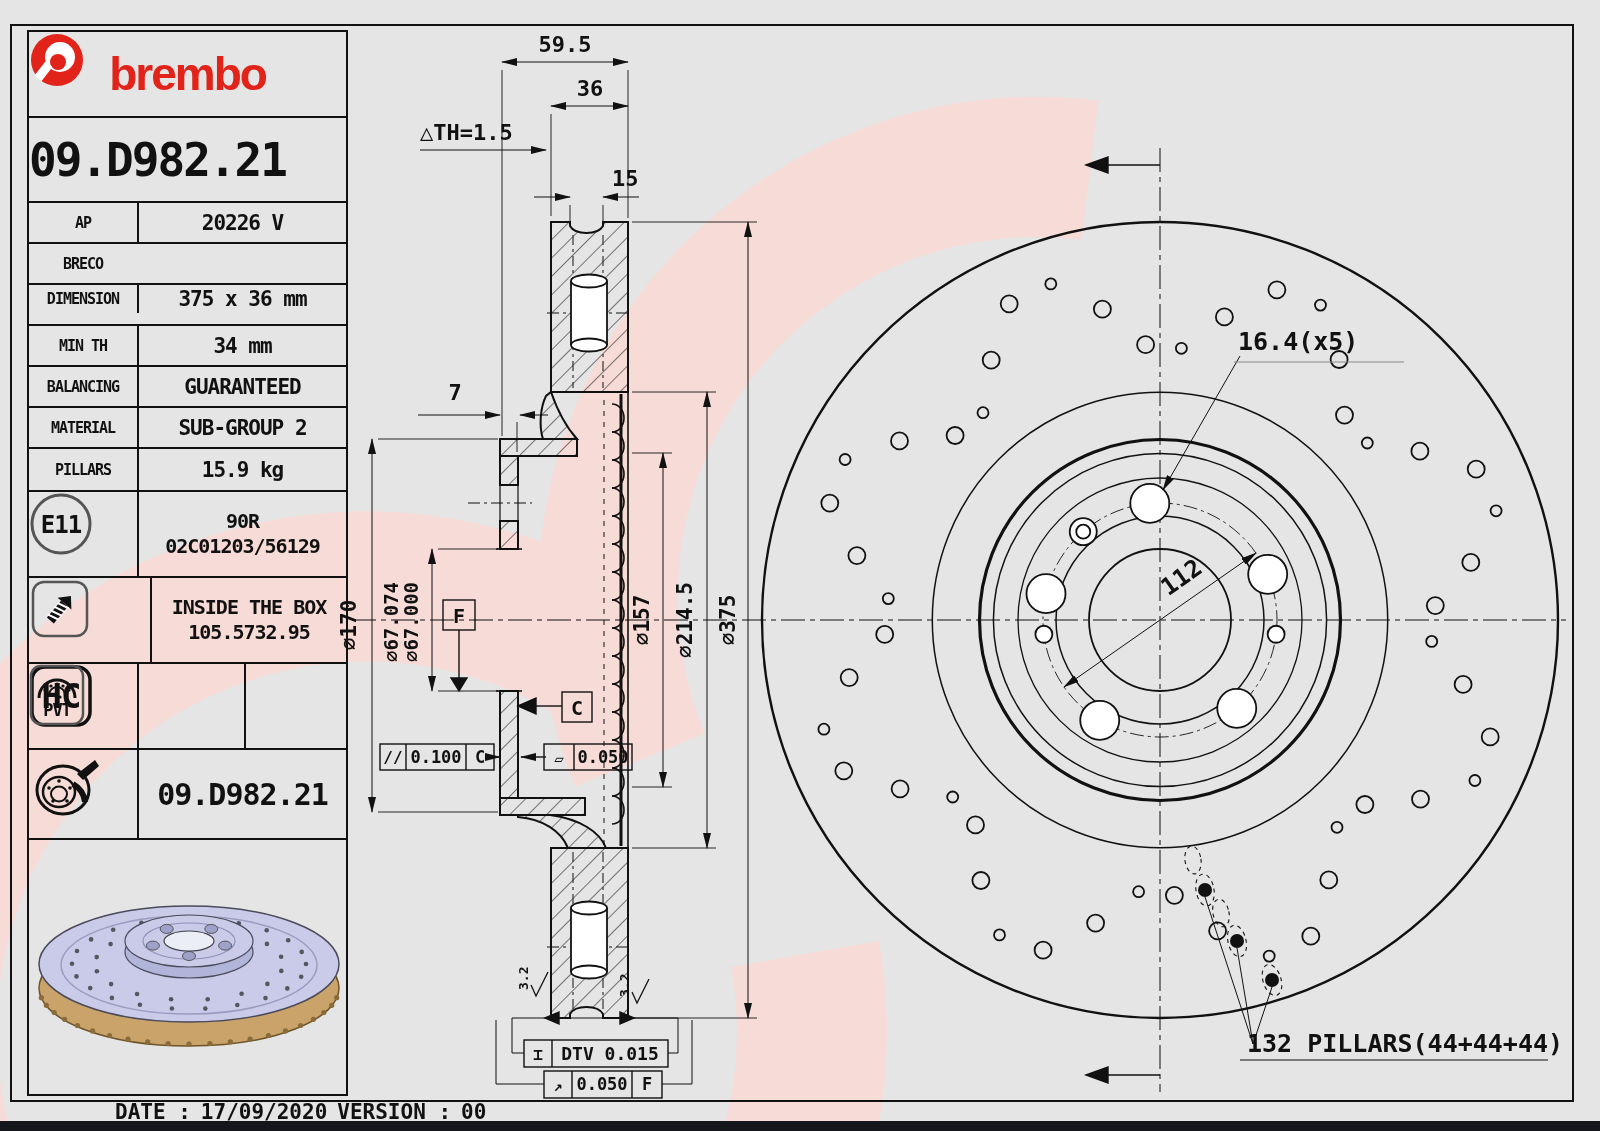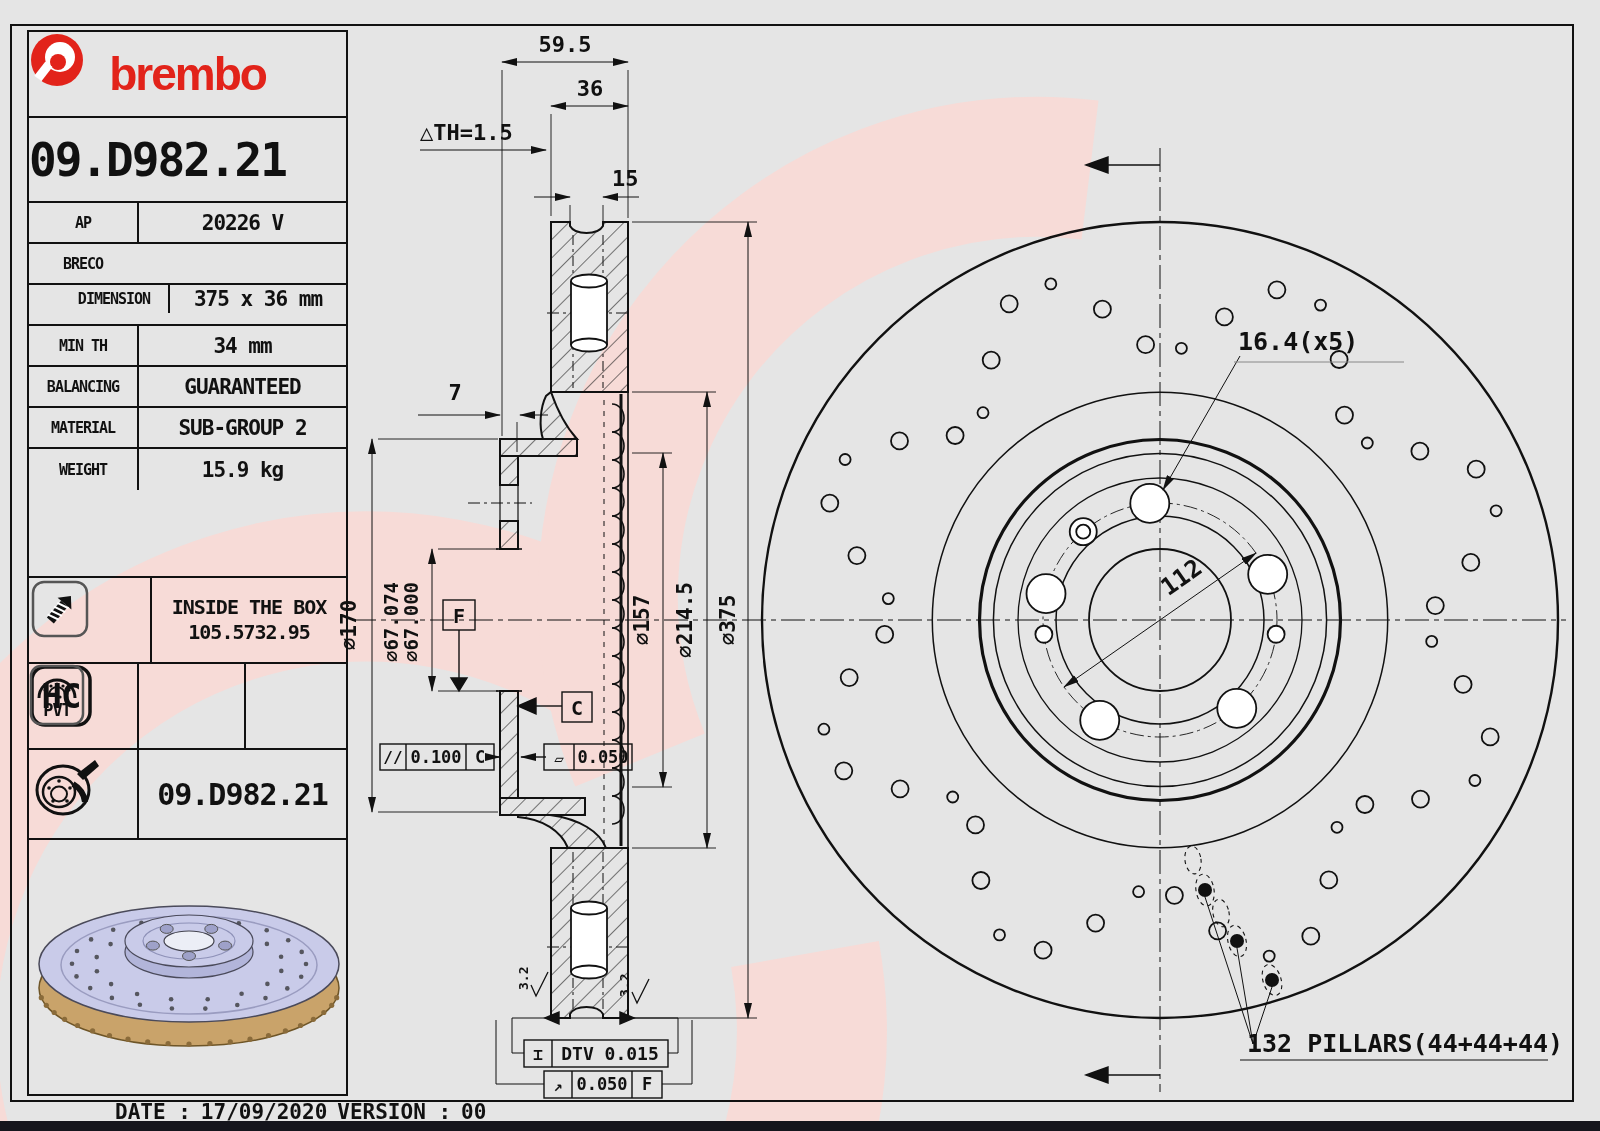--- a/index.html
+++ b/index.html
@@ -344,41 +344,55 @@
     <span class="pn">09.D982.21</span>
   </div>
 
   <div class="row" style="top:169px;height:41px;">
     <span class="lbl">AP</span>
     <span class="val">20226 V</span>
   </div>
   <div class="row" style="top:210px;height:41px;">
     <span class="lbl">BRECO</span>
   </div>
-  <div class="row" style="top:251px;height:30px;padding-left:31px;">
+  <div class="row" style="top:251px;height:30px;">
     <span class="lbl">DIMENSION</span>
     <span class="val">375 x 36 mm</span>
   </div>
   <div class="row" style="top:292px;height:41px;">
     <span class="lbl">MIN TH</span>
     <span class="val">34 mm</span>
   </div>
   <div class="row" style="top:333px;height:41px;">
     <span class="lbl">BALANCING</span>
     <span class="val">GUARANTEED</span>
   </div>
   <div class="row" style="top:374px;height:41px;">
     <span class="lbl">MATERIAL</span>
     <span class="val">SUB-GROUP 2</span>
   </div>
   <div class="row" style="top:415px;height:43px;">
-    <span class="lbl">WEIGHT</span>
+    <span class="lbl">PILLARS</span>
     <span class="val">15.9 kg</span>
   </div>
 
+  <div class="row" style="top:458px;height:86px;">
+    <span class="lbl">
+      <svg width="64" height="64" viewBox="0 0 64 64">
+        <circle cx="32" cy="32" r="29" fill="none" stroke="#555" stroke-width="3"></circle>
+        <text x="32" y="41" text-anchor="middle" font-size="24" font-weight="bold" font-family="DejaVu Serif, serif">E11</text>
+      </svg>
+    </span>
+    <span class="val">
+      <span class="two-line" style="align-items:center;">
+        <span>90R</span>
+        <span>02C01203/56129</span>
+      </span>
+    </span>
+  </div>
 
   <div class="row" style="top:544px;height:86px;padding-left:13px;">
     <span class="lbl">
       <svg width="62" height="62" viewBox="0 0 62 62">
         <rect x="4" y="4" width="54" height="54" rx="11" fill="none" stroke="#555" stroke-width="2.5"></rect>
         <g transform="rotate(40 31 31)">
           <polygon points="31,14 40,24 22,24" fill="#111"></polygon>
           <rect x="26.5" y="24" width="9" height="22" fill="#111"></rect>
           <g stroke="#fff" stroke-width="2">
             <line x1="25" y1="28" x2="37" y2="25"></line>

